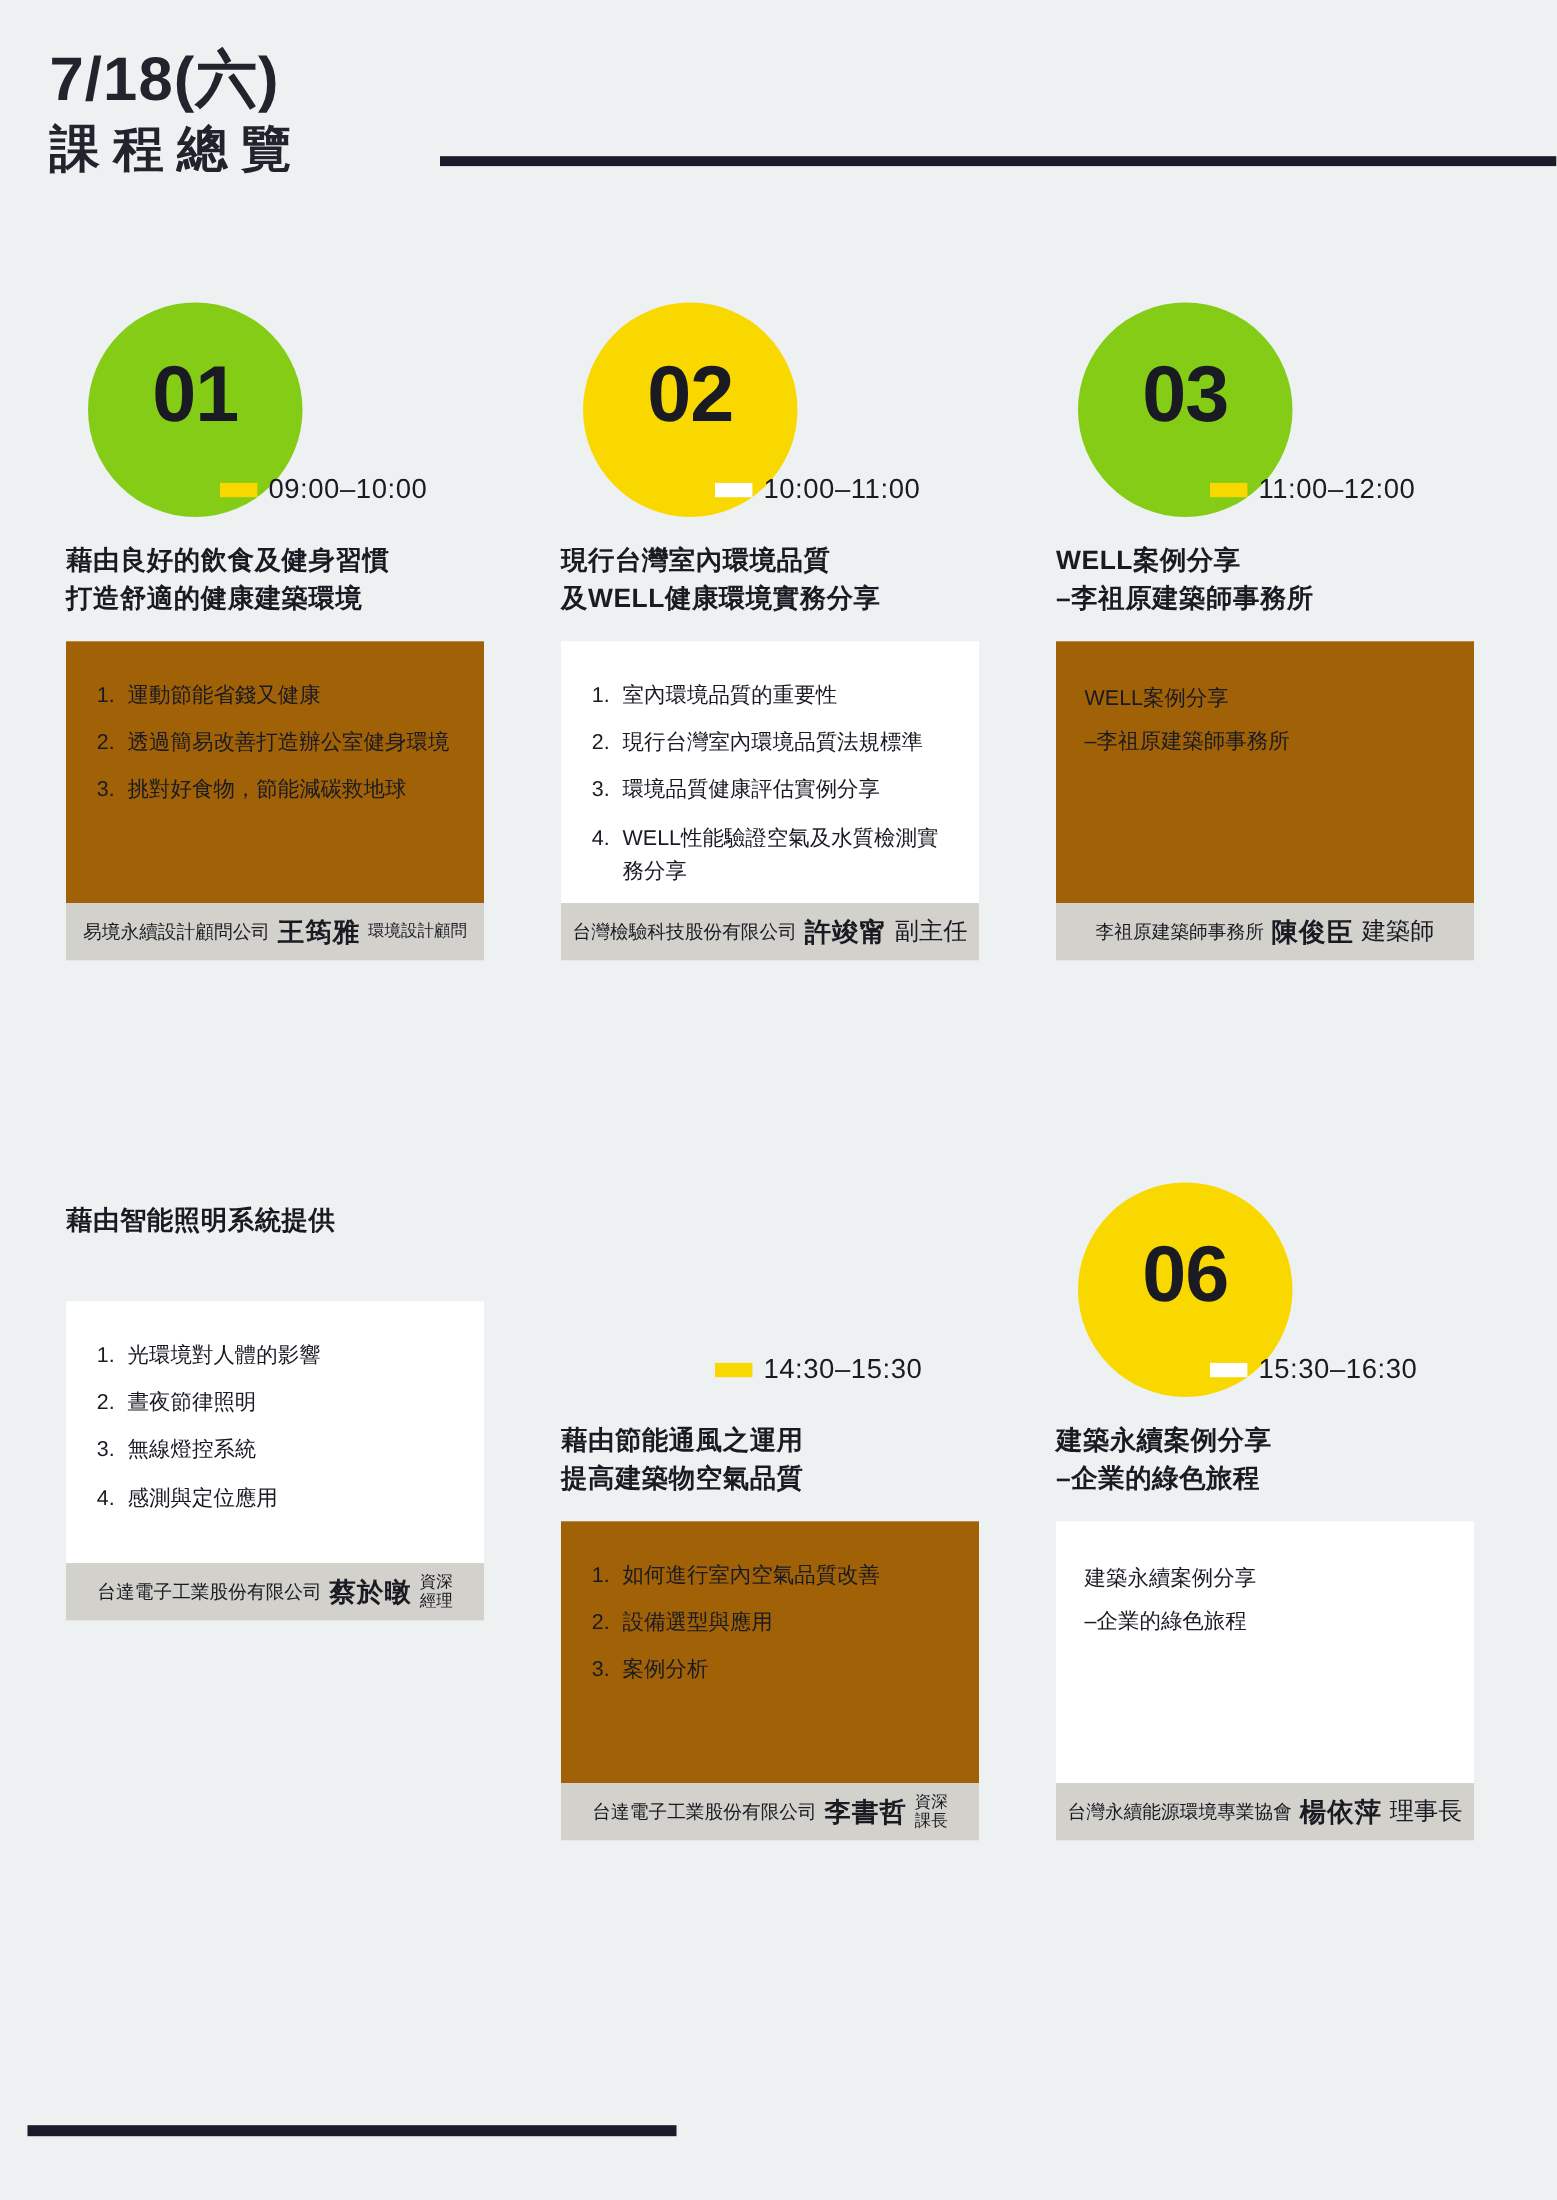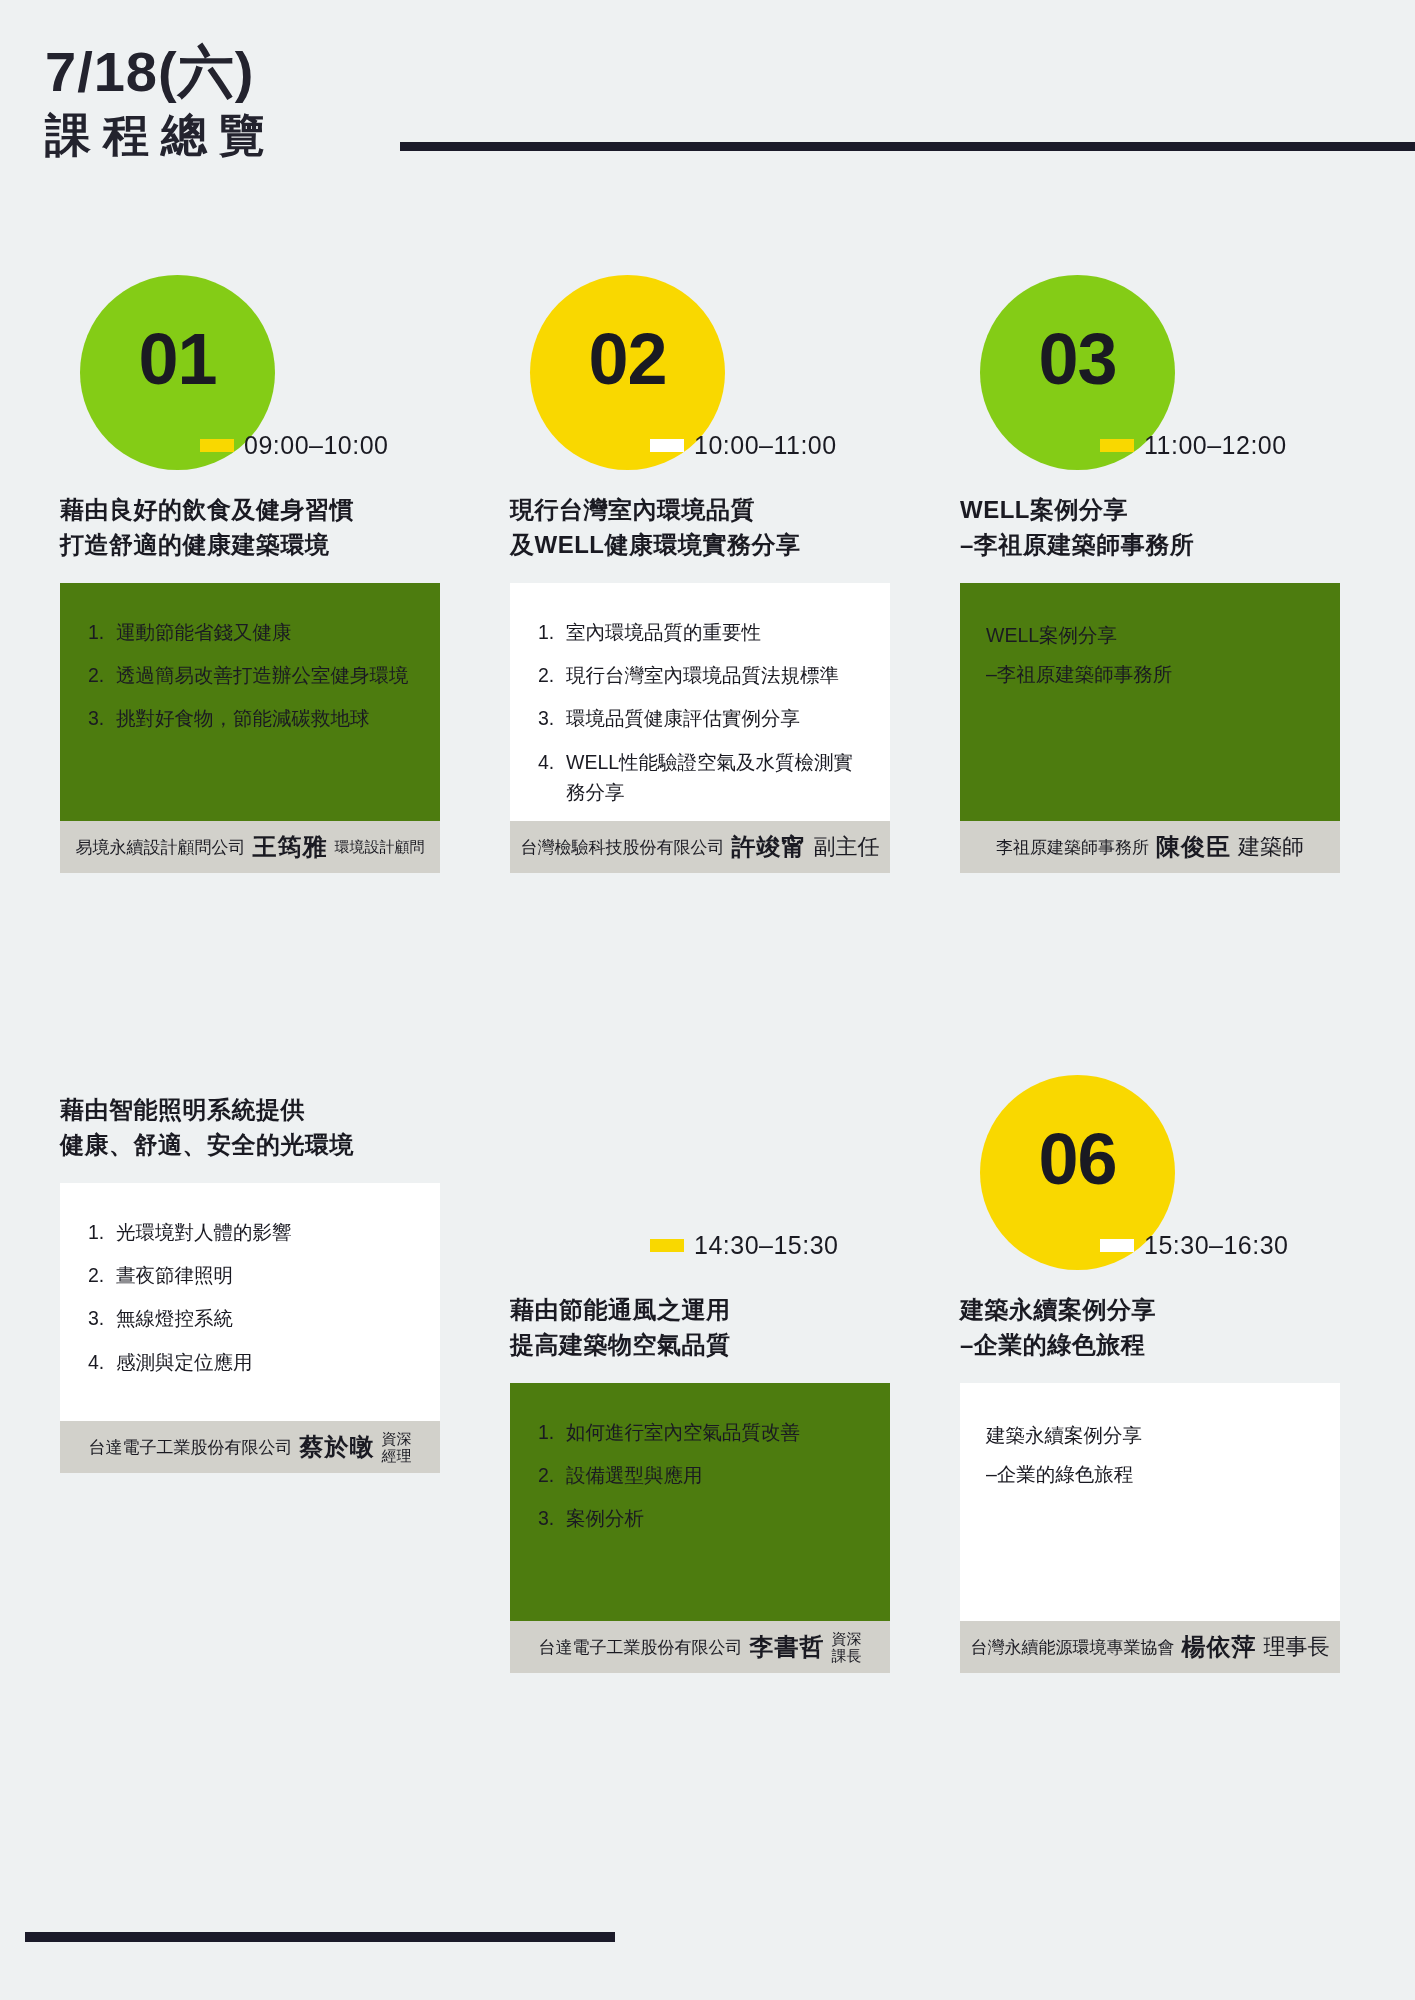--- a/index.html
+++ b/index.html
@@ -134,21 +134,21 @@
   }
 
   
   .body-box {
     margin-top: 18px;
     width: 380px;
     height: 238px;
     padding: 34px 26px 10px 26px;
     background: #ffffff;
   }
-  .body-box.yellow { background: #4d7c0f; }
+  .body-box.yellow { background: #a16207; }
   .body-list {
     list-style: none;
     counter-reset: item;
   }
   .body-list li {
     position: relative;
     padding-left: 30px;
     font-size: 19.5px;
     line-height: 1.55;
     margin-bottom: 13px;
@@ -304,21 +304,20 @@
     </div>
     <div class="speaker">
       <span class="speaker-org">李祖原建築師事務所</span>
       <span class="speaker-name">陳俊臣</span>
       <span class="speaker-title">建築師</span>
     </div>
   </div>
       <div class="card">
     <div class="card-title">
       <div>藉由智能照明系統提供</div>
-      <div>健康、舒適、安全的光環境</div>
     </div>
     <div class="body-box ">
       <ol class="body-list">
             <li>光環境對人體的影響</li>
             <li>晝夜節律照明</li>
             <li>無線燈控系統</li>
             <li>感測與定位應用</li>
           </ol>
     </div>
     <div class="speaker">

